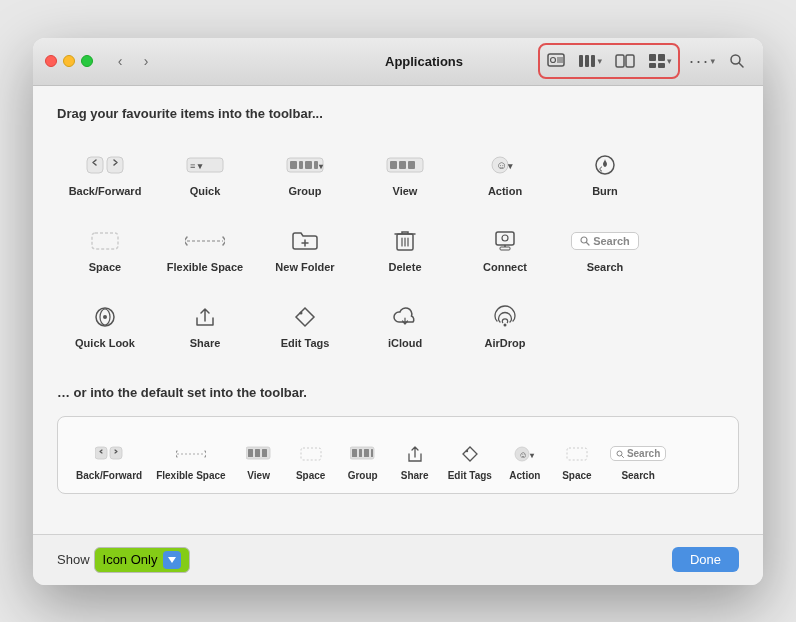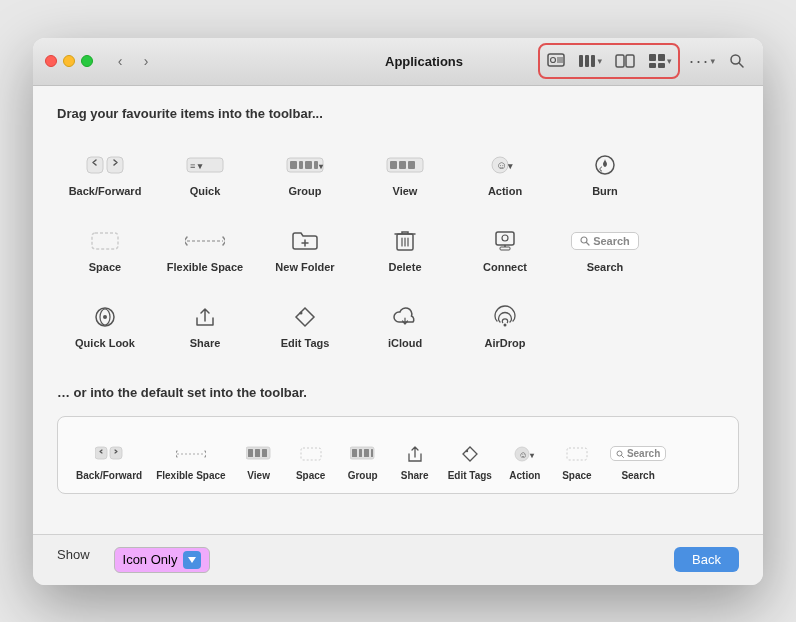--- a/index.html
+++ b/index.html
@@ -161,30 +161,31 @@
     .bottom-bar {
       display: flex;
       align-items: center;
       justify-content: space-between;
       padding: 12px 24px;
       border-top: 1px solid #d0d0d0;
       background: #f0f0f0;
     }
     .show-row {
       display: flex;
-      gap: 24px;
+      align-items: center;
+      gap: 4px;
     }
     .show-label {
       font-size: 13px;
       color: #333;
     }
     .show-select {
       display: flex;
       align-items: center;
-      background: #f0abfc;
+      background: #84cc16;
       border: 1px solid #bbb;
       border-radius: 6px;
       padding: 3px 8px;
       font-size: 13px;
       gap: 6px;
       cursor: pointer;
     }
     .select-arrow {
       width: 18px;
       height: 18px;
@@ -607,15 +608,15 @@
       <span class="show-label">Show</span>
       <div class="show-select">
         <span>Icon Only</span>
         <div class="select-arrow">
           <svg width="10" height="8" viewBox="0 0 10 8" fill="none">
             <path d="M5 1L1 7h8L5 1z" fill="white" transform="rotate(180 5 4)"></path>
           </svg>
         </div>
       </div>
     </div>
-    <button class="done-btn">Back</button>
+    <button class="done-btn">Done</button>
   </div>
 </div>
 
 </body></html>

